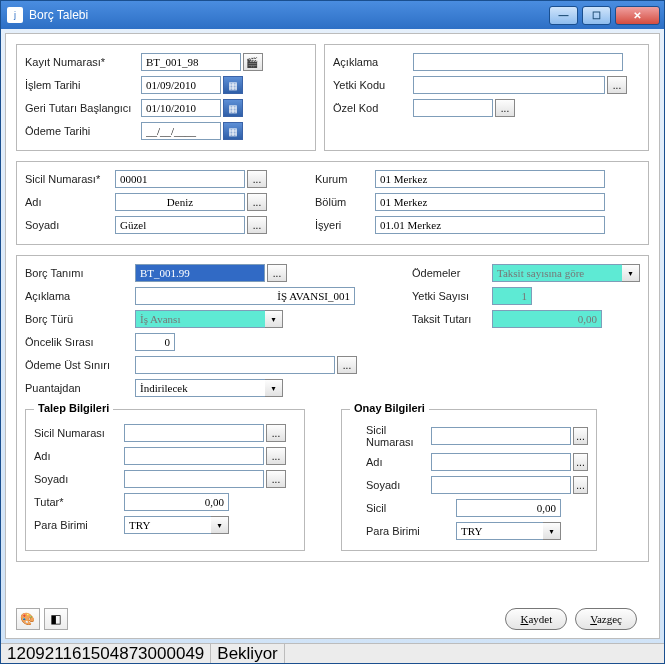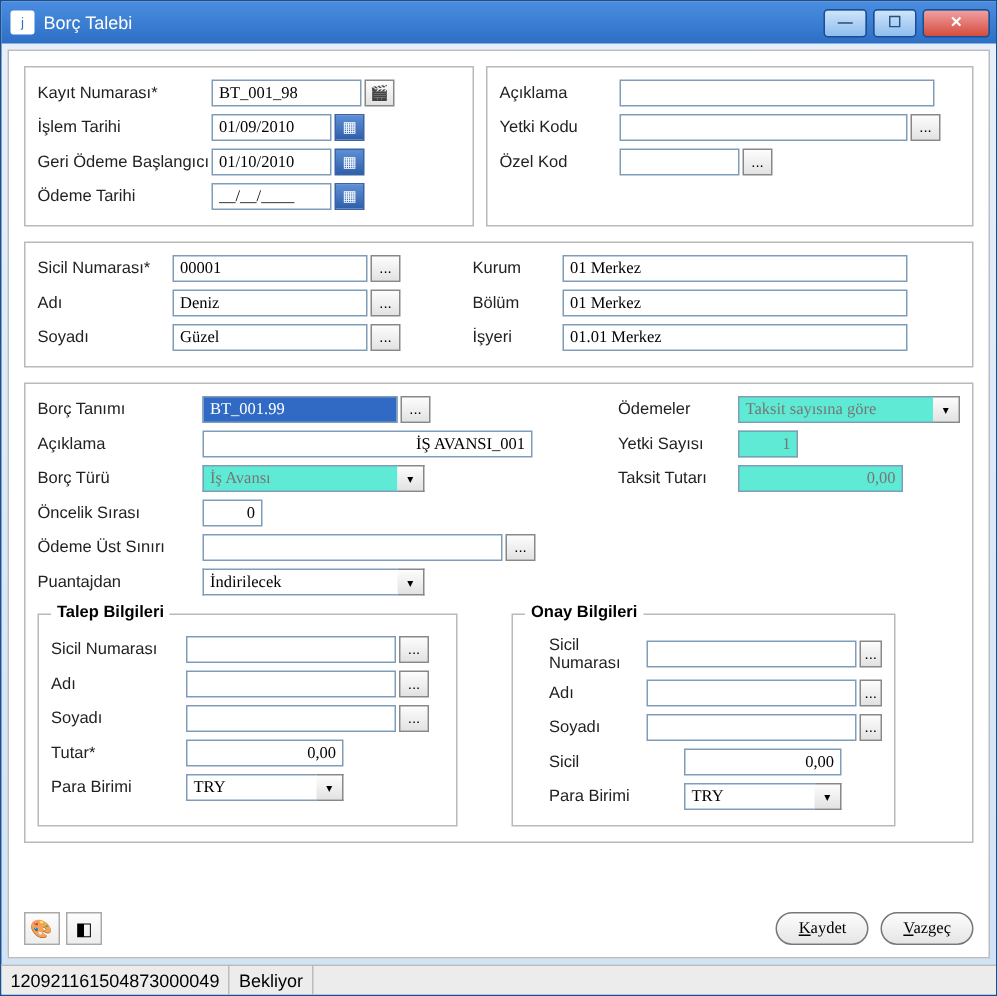--- a/index.html
+++ b/index.html
@@ -111,21 +111,21 @@
 .legend {
   position: absolute;
   top: -8px; left: 8px;
   background: #fff;
   padding: 0 4px;
   font-weight: bold;
 }
 .bottom-btns {
   position: absolute;
   bottom: 8px;
-  right: 10px;
+  right: 22px;
   display: flex;
   gap: 8px;
 }
 .btn {
   height: 22px;
   padding: 0 14px;
   border: 1px solid #777;
   border-radius: 11px;
   background: linear-gradient(#fdfdfd,#e5e5e5);
   font-family: Tahoma; font-size: 11px;
@@ -137,21 +137,21 @@
   background: linear-gradient(#fdfdfd,#ededed);
   display:inline-flex;align-items:center;justify-content:center;
   font-size: 12px;
 }
 .iconbar { position:absolute; bottom:8px; left:10px; display:flex; gap:4px;}
 .status {
   height: 20px;
   border-top: 1px solid #bcbcbc;
   background: #ececec;
   display: flex;
-  font-size: 12px;
+  font-size: 17px;
   align-items: stretch;
 }
 .status-cell {
   border-right: 1px solid #bcbcbc;
   padding: 2px 6px;
   display:flex;align-items:center;
 }
 </style>
 </head>
 <body>
@@ -175,21 +175,21 @@
           <span class="lbl">Kayıt Numarası*</span>
           <input class="inp" style="width: 100px;" value="BT_001_98">
           <span class="btn-pick">🎬</span>
         </div>
         <div class="row">
           <span class="lbl">İşlem Tarihi</span>
           <input class="inp" style="width: 80px;" value="01/09/2010">
           <span class="btn-cal">▦</span>
         </div>
         <div class="row">
-          <span class="lbl">Geri Ödeme Başlangıcı</span>
+          <span class="lbl">Geri Tutarı Başlangıcı</span>
           <input class="inp" style="width: 80px;" value="01/10/2010">
           <span class="btn-cal">▦</span>
         </div>
         <div class="row" style="margin-bottom:0">
           <span class="lbl">Ödeme Tarihi</span>
           <input class="inp" style="width: 80px;" value="__/__/____">
           <span class="btn-cal">▦</span>
         </div>
       </div>
 
@@ -214,21 +214,21 @@
     <div class="group" style="margin-top:10px;">
       <div style="display:flex; gap:20px;">
         <div style="width:270px;">
           <div class="row">
             <span class="lbl" style="width:90px">Sicil Numarası*</span>
             <input class="inp" style="width: 130px;" value="00001">
             <span class="btn-pick">...</span>
           </div>
           <div class="row">
             <span class="lbl" style="width:90px">Adı</span>
-            <input class="inp" style="width: 130px;" value="Deniz">
+            <input class="inp" style="width: 130px; text-align: center;" value="Deniz">
             <span class="btn-pick">...</span>
           </div>
           <div class="row" style="margin-bottom:0">
             <span class="lbl" style="width:90px">Soyadı</span>
             <input class="inp" style="width: 130px;" value="Güzel">
             <span class="btn-pick">...</span>
           </div>
         </div>
         <div style="flex:1;">
           <div class="row">

